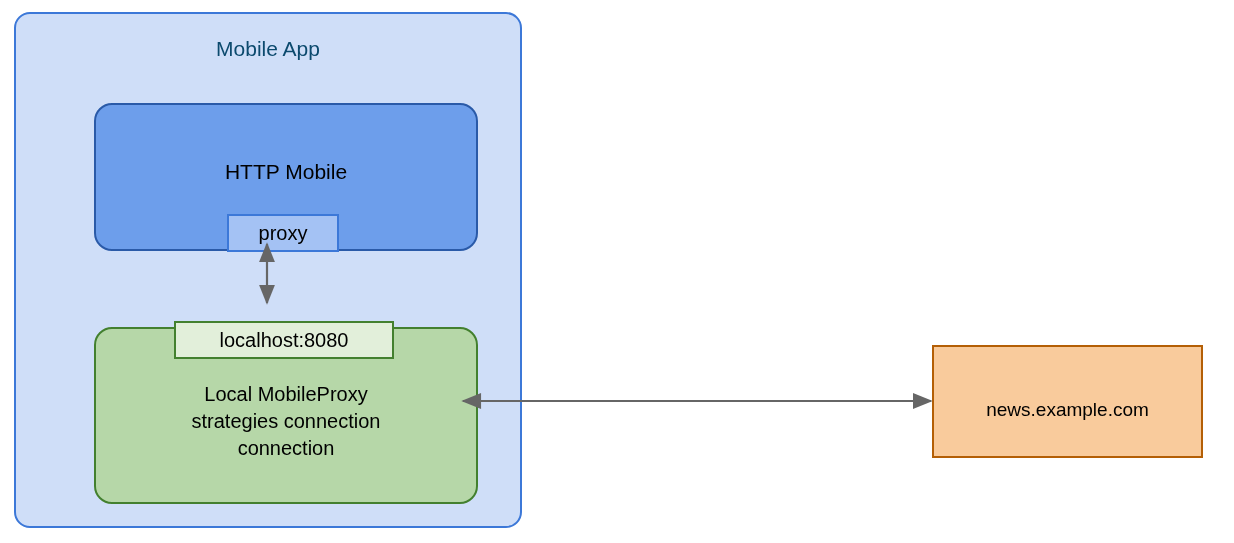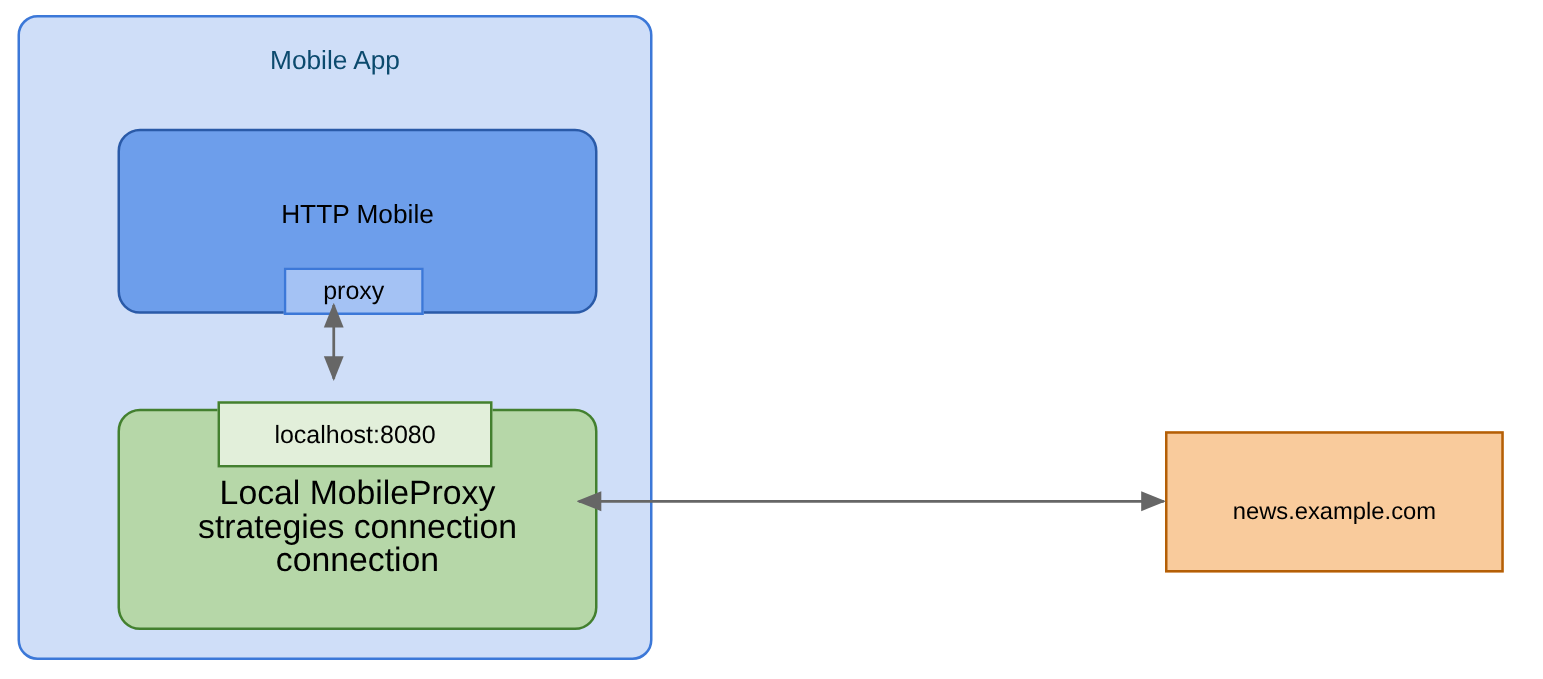--- a/index.html
+++ b/index.html
@@ -102,31 +102,31 @@
     background: #b6d7a8;
     border: 2px solid #43802f;
     border-radius: 18px;
   }
   .proxy-service-text {
     position: absolute;
     left: 18px;
     top: 52px;
     width: 344px;
     text-align: center;
-    font-size: 27px;
+    font-size: 20px;
     line-height: 27px;
   }
 
   
   .endpoint-box {
     position: absolute;
     left: 158px;
     top: 307px;
     width: 220px;
-    height: 53px;
+    height: 38px;
     box-sizing: border-box;
     background: #e2efda;
     border: 2px solid #43802f;
     display: flex;
     align-items: center;
     justify-content: center;
   }
   .endpoint-label {
     font-size: 20px;
     line-height: 24px;

